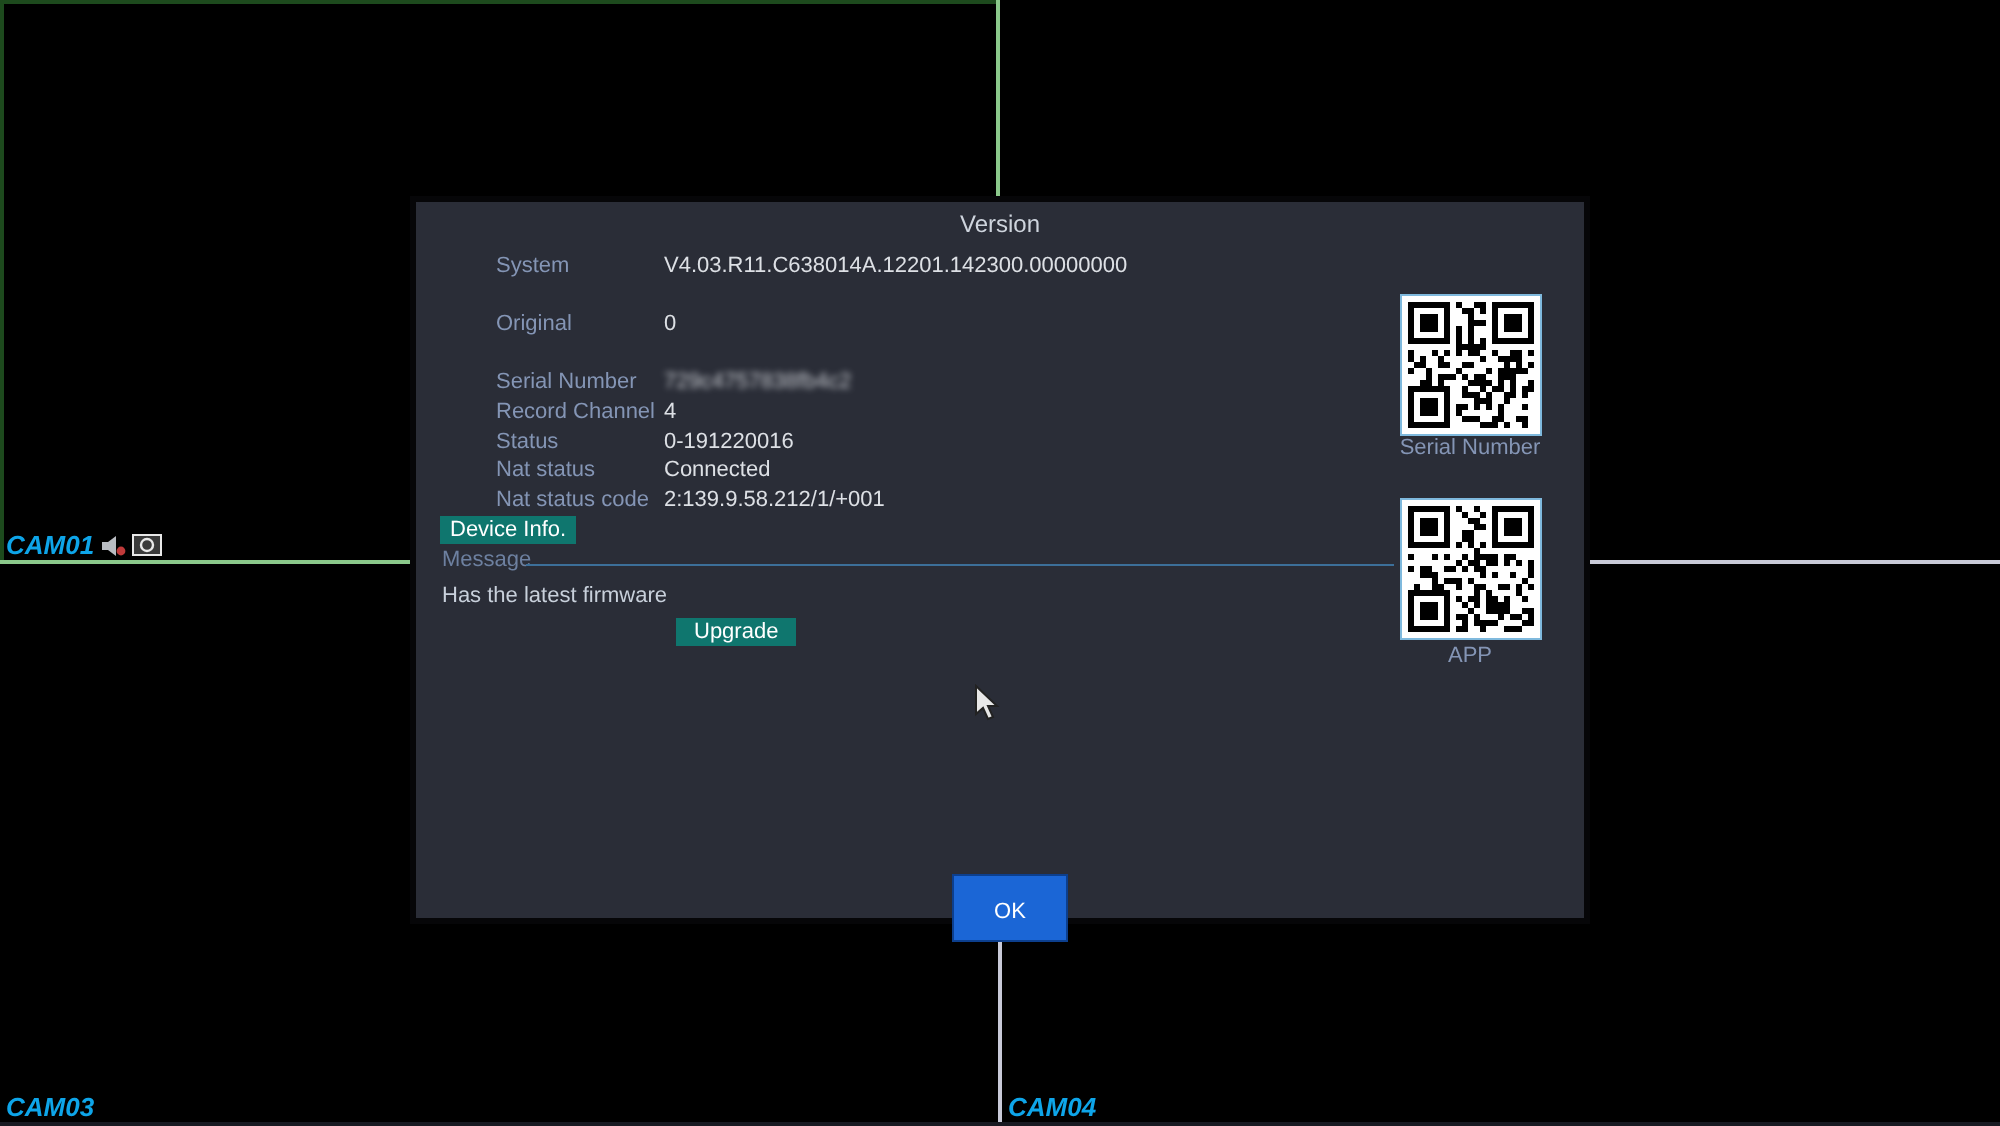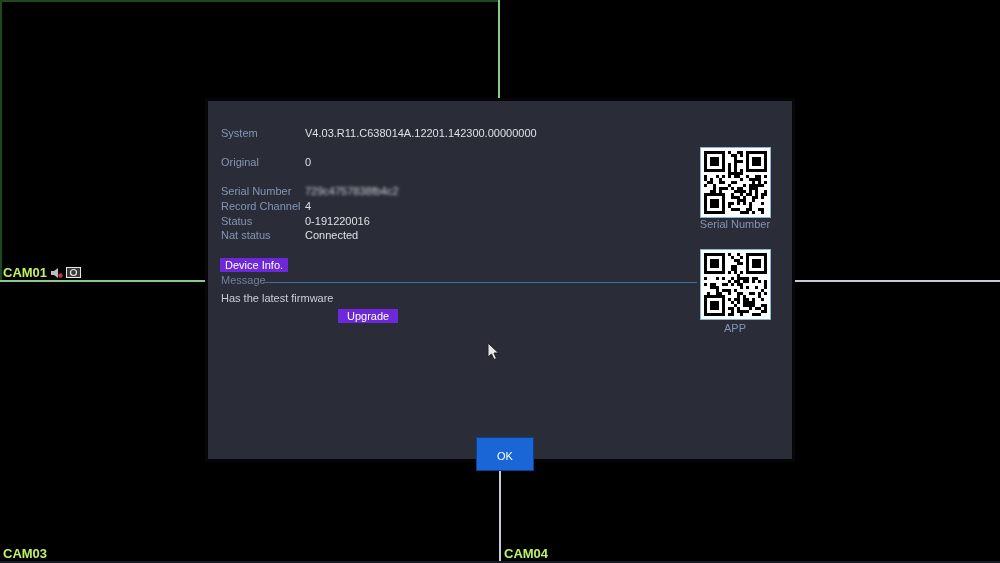--- a/index.html
+++ b/index.html
@@ -9,34 +9,34 @@
   .tile{position:absolute;background:#000;}
   #tile1{left:0;top:0;width:498px;height:280px;border-top:2px solid #1d4a1d;border-left:2px solid #1d4a1d;box-sizing:border-box;}
   #tile2{left:500px;top:0;width:500px;height:280px;}
   #tile3{left:0;top:282px;width:499px;height:279px;}
   #tile4{left:501px;top:282px;width:499px;height:279px;}
   .vline-green{position:absolute;left:498px;top:0;width:2px;height:282px;background:#8bc98b;}
   .hline-green{position:absolute;left:0;top:280px;width:500px;height:2px;background:#8bc98b;}
   .hline-gray{position:absolute;left:500px;top:280px;width:500px;height:2px;background:#c9cad8;}
   .vline-gray{position:absolute;left:499px;top:282px;width:2px;height:279px;background:#c9cad8;}
   .hline-bottom{position:absolute;left:0;top:561px;width:1000px;height:2px;background:#181a22;}
-  .camlabel{position:absolute;color:#bef264;font-size:13px;font-weight:bold;letter-spacing:0;
-            text-shadow:1px 1px 1px #000;display:flex;align-items:center;gap:3px;}
+  .camlabel{position:absolute;color:#0ea5e9;font-size:13px;font-weight:bold;letter-spacing:0;
+            text-shadow:1px 1px 1px #000;display:flex;align-items:center;gap:3px;font-style:italic;}
   #cam01{left:3px;top:265px;} #cam03{left:3px;top:546px;align-items:center;} #cam04{left:504px;top:546px;}
   .cam-icons{display:flex;align-items:center;gap:2px;}
   
   .dialog{position:absolute;left:205px;top:98px;width:590px;height:364px;background:#2a2d37;
           border:3px solid #060608;box-sizing:border-box;z-index:5;font-size:11px;}
   .dlg-title{position:absolute;left:0;right:0;top:4px;text-align:center;color:#ced4dd;font-size:12px;}
   .vrow{position:absolute;left:13px;height:15px;white-space:nowrap;}
-  .vrow .lbl{display:inline-block;width:84px;color:#8495b5;}
+  .vrow .lbl{display:inline-block;width:84px;color:#8495b5;margin-left:27px;}
   .vrow .val{color:#dde0e5;}
   .clip{display:inline-block;max-width:232px;overflow:hidden;white-space:nowrap;vertical-align:top;}
   .blurred{filter:blur(1.6px);opacity:.85;}
-  .btn{background:#6d28d9;color:#fff;font-size:11px;font-family:"Liberation Sans",sans-serif;
+  .btn{background:#0f766e;color:#fff;font-size:11px;font-family:"Liberation Sans",sans-serif;
        border:none;padding:1px 5px;cursor:pointer;}
   #btn-deviceinfo{position:absolute;left:12px;top:157px;}
   #lbl-message{position:absolute;left:13px;top:173px;color:#6d80a0;}
   .msg-line{position:absolute;left:55px;top:181px;width:434px;height:1px;background:#3c6f99;}
   #lbl-firmware{position:absolute;left:13px;top:191px;color:#c8d0db;}
   #btn-upgrade{position:absolute;left:130px;top:188px;padding:1px 9px;margin-top:20px;}
   #btn-ok{position:absolute;left:268px;top:336px;width:58px;height:34px;background:#1b66d6;
           border:1px solid #0c3f8e;color:#fff;font-size:11px;padding:12px;}
   
   .qr{position:absolute;width:63px;height:63px;padding:3px;background:#fff;border:1px solid #7fb9dd;
@@ -79,39 +79,43 @@
     </span>
   </div>
   <div class="camlabel" id="cam03">
     <span>CAM03</span>
   </div>
   <div class="camlabel" id="cam04">
     <span>CAM04</span>
   </div>
 
   <div class="dialog">
+    <div class="dlg-title">Version</div>
 
     <div class="vrow" style="top:26px">
       <span class="lbl">System</span><span class="val clip">V4.03.R11.C638014A.12201.142300.00000000</span>
     </div>
     <div class="vrow" style="top:55px">
       <span class="lbl">Original</span><span class="val">0</span>
     </div>
     <div class="vrow" style="top:84px">
       <span class="lbl">Serial Number</span><span class="val blurred">729c4757838fb4c2</span>
     </div>
     <div class="vrow" style="top:99px">
       <span class="lbl">Record Channel</span><span class="val">4</span>
     </div>
     <div class="vrow" style="top:114px">
       <span class="lbl">Status</span><span class="val">0-191220016</span>
     </div>
     <div class="vrow" style="top:128px">
       <span class="lbl">Nat status</span><span class="val">Connected</span>
     </div>
+    <div class="vrow" style="top:143px">
+      <span class="lbl">Nat status code</span><span class="val">2:139.9.58.212/1/+001</span>
+    </div>
 
     <button class="btn" id="btn-deviceinfo">Device Info.</button>
     <div id="lbl-message">Message</div>
     <div class="msg-line"></div>
     <div id="lbl-firmware">Has the latest firmware</div>
     <button class="btn" id="btn-upgrade">Upgrade</button>
 
     <div class="qr" id="qr-serial">
         <i class="d"></i>
         <i class="d"></i>

